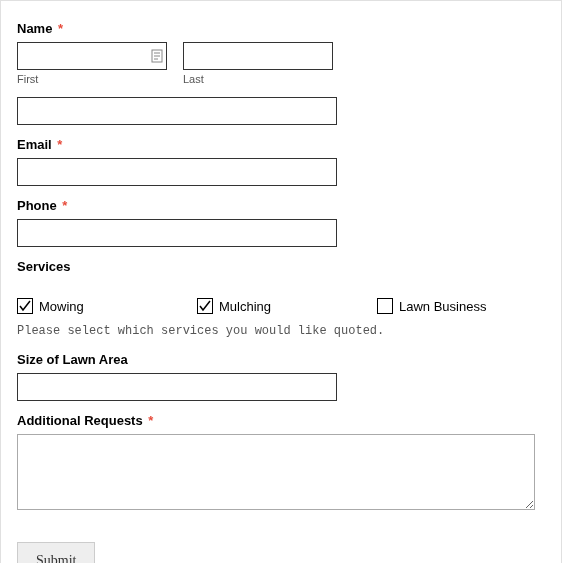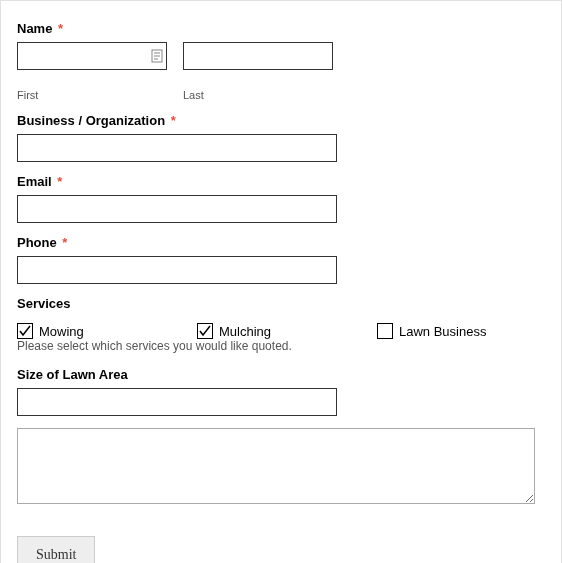--- a/index.html
+++ b/index.html
@@ -49,26 +49,26 @@
   }
   .text-input.last {
     width: 150px;
   }
   .text-input.std {
     width: 320px;
   }
   .sublabel {
     font-size: 11px;
     color: #555;
-    margin-top: 19px;
+    margin-top: 3px;
   }
   .services-row {
     display: flex;
     gap: 20px;
-    margin-top: 12px;
+    margin-top: 24px;
   }
   .service-item {
     display: flex;
     align-items: center;
     gap: 6px;
     min-width: 160px;
   }
   .checkbox {
     width: 16px;
     height: 16px;
@@ -85,24 +85,24 @@
     display: none;
   }
   .checkbox.checked svg {
     display: block;
   }
   .service-label {
     font-size: 13px;
     color: #000;
   }
   .hint {
-    font-family: Liberation Sans, sans-serif;
+    font-family: Liberation Mono, monospace;
     font-size: 12px;
     color: #555;
-    margin-top: 0;
+    margin-top: 10px;
     margin-bottom: 14px;
   }
   .textarea {
     width: 518px;
     height: 76px;
     border: 1px solid #aaa;
     padding: 6px;
     font-size: 13px;
     font-family: Arial, Helvetica, sans-serif;
     resize: both;
@@ -157,24 +157,20 @@
       </div>
       <div class="name-col">
         <input type="text" class="text-input last" value="" style="">
         <span class="sublabel">Last</span>
       </div>
     </div>
   </div>
 
   
   <div class="field-group">
-    <label class="field-label">
-      <span>Business / Organization</span>
-      <span class="required">*</span>
-    </label>
     <input type="text" class="text-input std" value="" style="">
   </div>
 
   
   <div class="field-group">
     <label class="field-label">
       <span>Email</span>
       <span class="required">*</span>
     </label>
     <input type="text" class="text-input std" value="" style="">
@@ -224,18 +220,22 @@
   
   <div class="field-group">
     <label class="field-label">
       <span>Size of Lawn Area</span>
     </label>
     <input type="text" class="text-input std" value="" style="">
   </div>
 
   
   <div class="field-group">
+    <label class="field-label">
+      <span>Additional Requests</span>
+      <span class="required">*</span>
+    </label>
     <textarea class="textarea" value="" style=""></textarea>
   </div>
 
   <button class="submit-btn">Submit</button>
 
 </div>
 
 </body></html>

